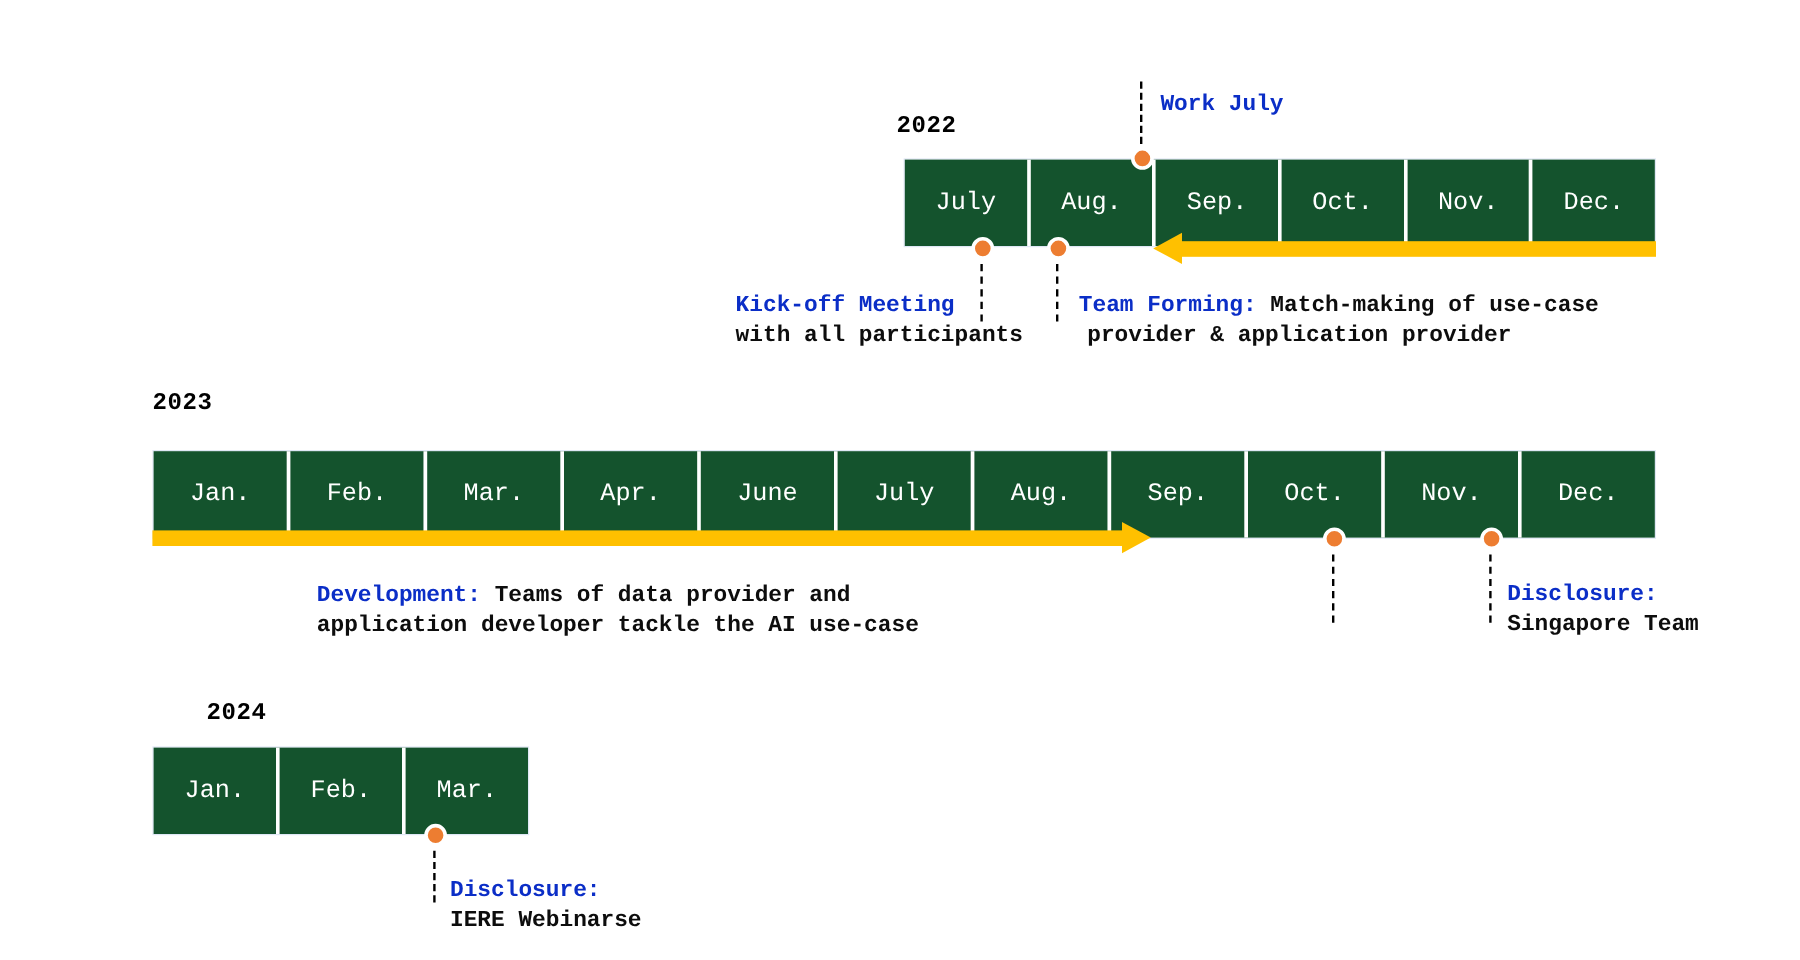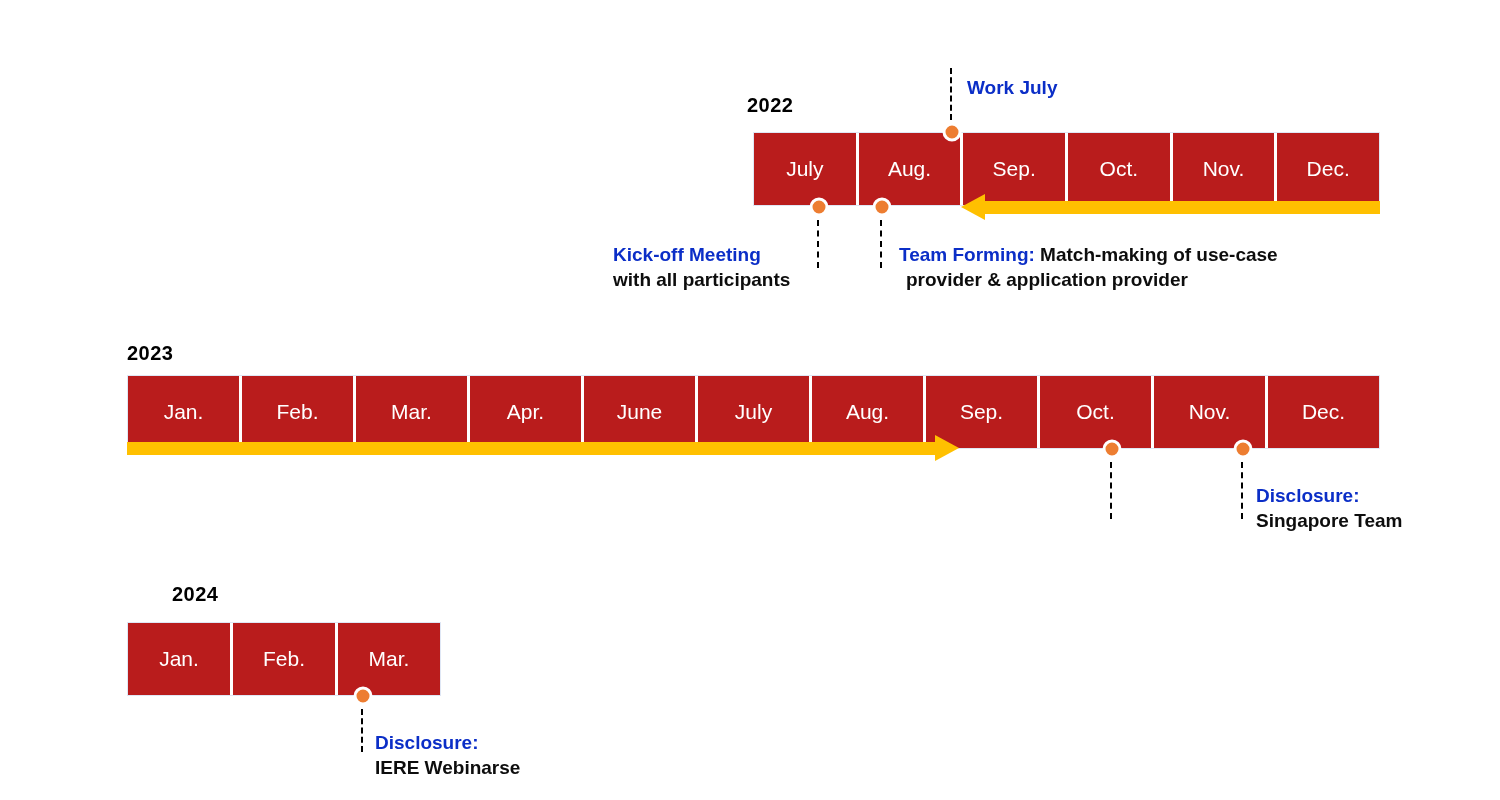--- a/index.html
+++ b/index.html
@@ -1,30 +1,30 @@
 <!DOCTYPE html>
 <html><head>
 <meta charset="utf-8">
 <style>
   html,body { margin:0; padding:0; background:#ffffff; }
   #stage {
     position:relative; width:1460px; height:800px;
     background:#ffffff; overflow:hidden;
-    font-family:Liberation Sans, sans-serif;
+    font-family:Liberation Mono, monospace;
   }
   .year {
     position:absolute; font-size:20px; font-weight:700; color:#000;
     letter-spacing:0.5px;
   }
   .timeline {
     position:absolute; display:flex; box-sizing:border-box;
     border:1px solid #dfe7f5;
   }
   .cell {
-    flex:1 1 0; background:#b91c1c; color:#ffffff;
+    flex:1 1 0; background:#14532d; color:#ffffff;
     display:flex; align-items:center; justify-content:center;
     font-size:21px; font-weight:400;
   }
   .cell + .cell { border-left:3px solid #ffffff;text-align:right; }
   .arrow { position:absolute; height:26px; }
   .arrow .bar { position:absolute; top:7px; height:13px; background:#FFC000; }
   .arrow .head-left {
     position:absolute; left:0; top:0; width:0; height:0;
     border-top:13px solid transparent; border-bottom:13px solid transparent;
     border-right:24px solid #FFC000;
@@ -90,21 +90,21 @@
   </div>
 
   <div class="ann" style="left:899px; top:242px;">
     <div>
       <span class="blue">Team Forming:</span>
       <span>Match-making of use-case</span>
     </div>
     <div class="indent">provider &amp; application provider</div>
   </div>
 
-  <div class="year" style="left:127px; top:342px;">2023</div>
+  <div class="year" style="left:127px; top:325px;">2023</div>
 
   <div class="timeline" style="left:127px; top:375px; width:1253px; height:74px;">
     <div class="cell">Jan.</div>
     <div class="cell">Feb.</div>
     <div class="cell">Mar.</div>
     <div class="cell">Apr.</div>
     <div class="cell">June</div>
     <div class="cell">July</div>
     <div class="cell">Aug.</div>
     <div class="cell">Sep.</div>
@@ -117,20 +117,27 @@
     <div class="bar" style="left:0; right:22px;"></div>
     <div class="head-right"></div>
   </div>
 
   <div class="dot" style="left:1112px; top:449px;"></div>
   <div class="dot" style="left:1243px; top:449px;"></div>
 
   <div class="dash" style="left:1110px; top:462px; height:57px;"></div>
   <div class="dash" style="left:1241px; top:462px; height:57px;"></div>
 
+  <div class="ann" style="left:264px; top:484px;">
+    <div>
+      <span class="blue">Development:</span>
+      <span>Teams of data provider and</span>
+    </div>
+    <div>application developer tackle the AI use-case</div>
+  </div>
 
 
   <div class="ann" style="left:1256px; top:483px;">
     <div>
       <span class="blue">Disclosure:</span>
     </div>
     <div>Singapore Team</div>
   </div>
 
   <div class="year" style="left:125px; top:583px;margin-left:47px;">2024</div>

